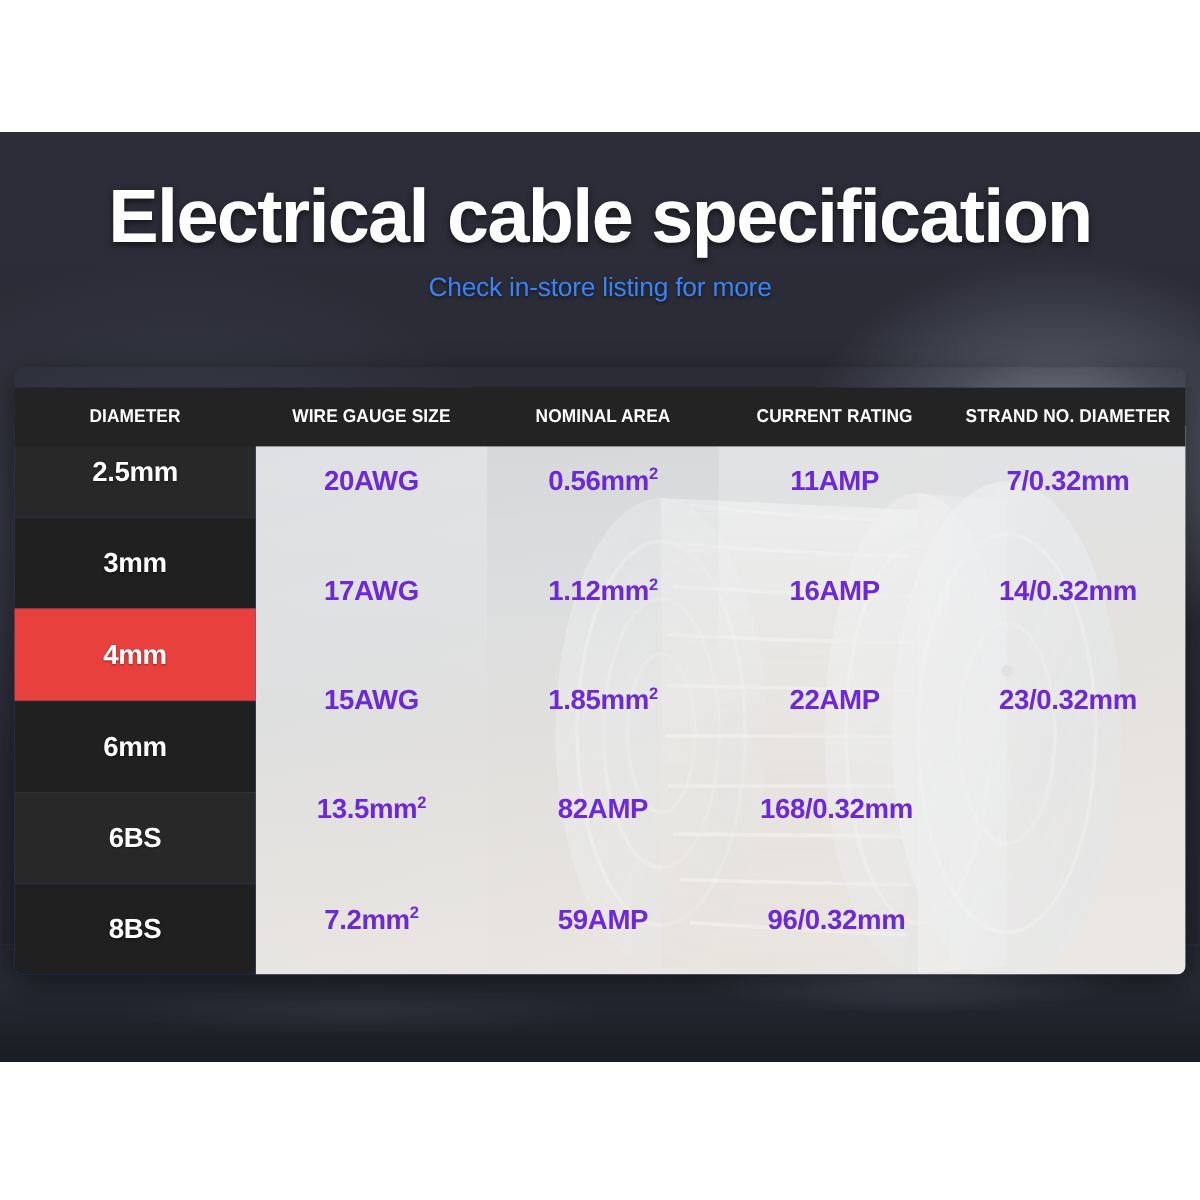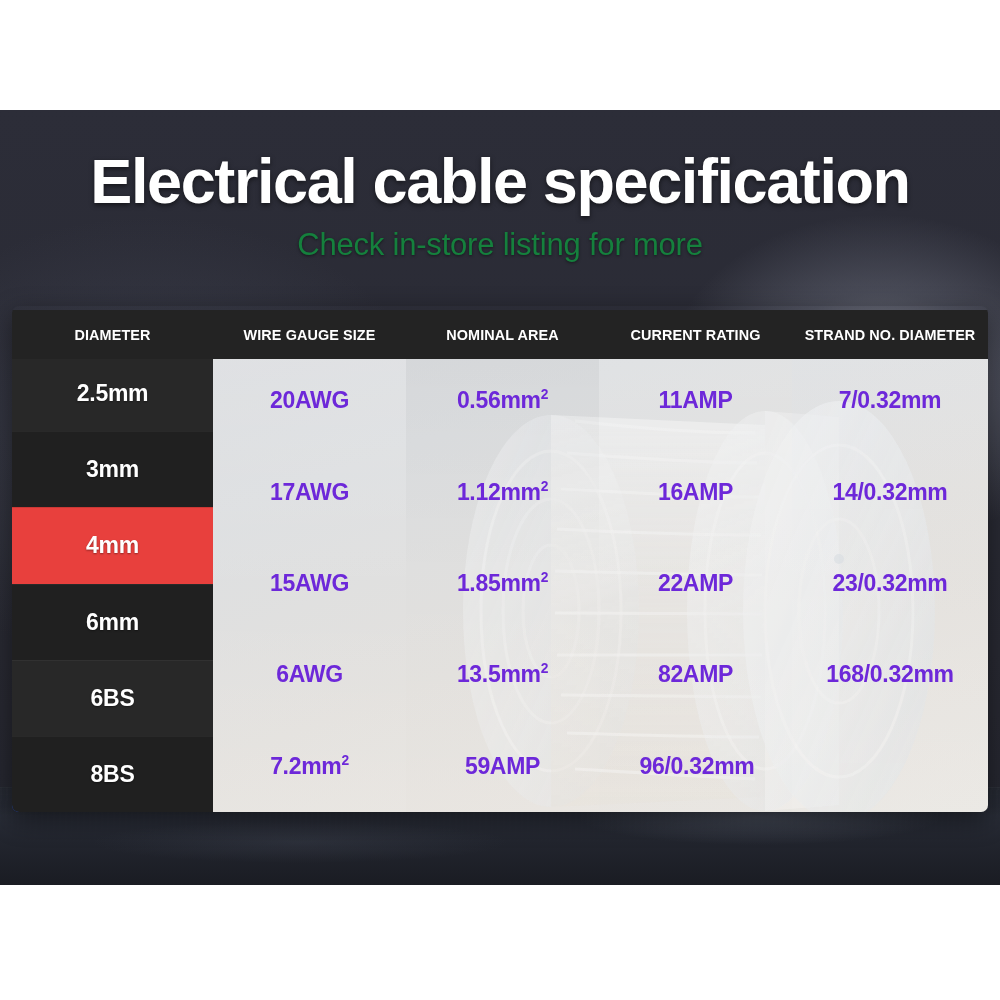--- a/index.html
+++ b/index.html
@@ -44,21 +44,21 @@
 
   
   .heading{position:absolute;left:0;top:150px;width:1000px;text-align:center;z-index:5;}
   .title{
     font-size:63px;line-height:1.0;font-weight:700;color:#ffffff;
     letter-spacing:-1.4px;
     text-shadow:0 2px 5px rgba(0,0,0,0.55);
     white-space:nowrap;
   }
   .subtitle{
-    margin-top:14px;font-size:31px;font-weight:400;color:#15803d;
+    margin-top:14px;font-size:22px;font-weight:400;color:#3b82f6;
     letter-spacing:-0.2px;text-shadow:0 1px 3px rgba(0,0,0,0.5);
   }
 
   
   .card{
     position:absolute;left:12px;top:306px;width:976px;height:506px;
     border-radius:7px;overflow:hidden;z-index:6;
     box-shadow:0 8px 26px rgba(0,0,0,0.45);
   }
   
@@ -72,21 +72,21 @@
 
   
   .col-tint{position:absolute;top:49px;bottom:0;}
   .t1{left:201px;width:193px;background:linear-gradient(180deg,rgba(255,255,255,0.16),rgba(255,255,255,0.03) 55%,rgba(255,250,244,0.16));}
   .t2{left:394px;width:193px;background:linear-gradient(180deg,rgba(0,0,0,0.025),rgba(255,255,255,0.0) 50%,rgba(255,248,240,0.12));}
   .t3{left:587px;width:193px;background:linear-gradient(180deg,rgba(255,255,255,0.13),rgba(255,255,255,0.0) 60%,rgba(250,246,240,0.10));}
   .t4{left:780px;width:196px;background:linear-gradient(180deg,rgba(235,240,248,0.22),rgba(255,255,255,0.02) 50%,rgba(255,250,245,0.14));}
 
   
   .thead{
-    position:absolute;left:0;top:4px;width:976px;height:49px;
+    position:absolute;left:0;top:17px;width:976px;height:49px;
     background:#232323;display:flex;align-items:center;z-index:4;
   }
   .th{
     color:#ffffff;font-size:15.5px;font-weight:700;letter-spacing:0.1px;
     text-align:center;text-transform:uppercase;
     font-stretch:condensed;transform:scaleX(0.93);
   }
   .th-first{width:201px;}
   .th-rest{width:193px;}
   .th-last{width:196px;}
@@ -227,21 +227,20 @@
 
       <div class="trow">
         <div class="td td-w">15AWG</div>
         <div class="td td-w"><span>1.85mm</span><sup>2</sup></div>
         <div class="td td-w">22AMP</div>
         <div class="td td-last">23/0.32mm</div>
       </div>
 
 
       <div class="trow">
-        <div class="td td-w">6AWG</div>
         <div class="td td-w"><span>13.5mm</span><sup>2</sup></div>
         <div class="td td-w">82AMP</div>
         <div class="td td-last">168/0.32mm</div>
       </div>
 
       <div class="trow">
         <div class="td td-w"><span>7.2mm</span><sup>2</sup></div>
         <div class="td td-w">59AMP</div>
         <div class="td td-last">96/0.32mm</div>
       </div>

